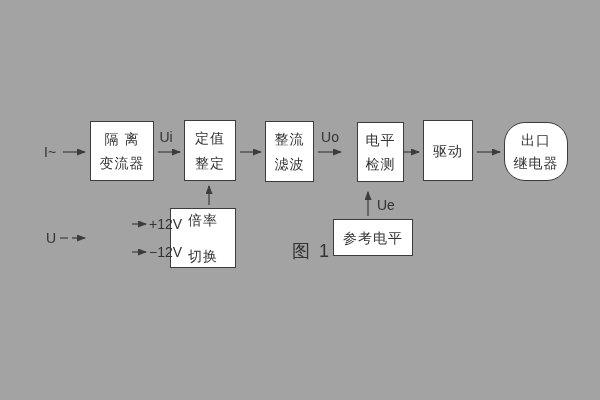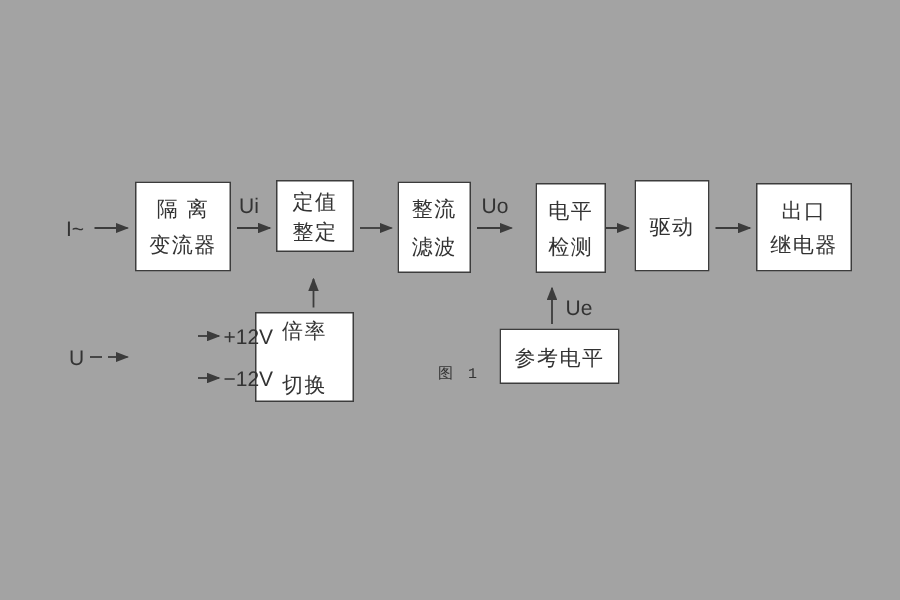--- a/index.html
+++ b/index.html
@@ -26,21 +26,21 @@
   }
   .box span { white-space: nowrap; }
   .lbl {
     position: absolute;
     font-size: 14px;
     line-height: 16px;
     white-space: nowrap;
   }
   .lbl.c { text-align: center; }
   svg#wires { position: absolute; left: 0; top: 0; }
-  .cap { font-size: 10px; letter-spacing: 2px; font-family: Liberation Mono, monospace; }
+  .cap { font-size: 18px; letter-spacing: 2px; }
 </style>
 </head>
 <body>
 
 <div id="stage">
 
   <svg id="wires" width="600" height="400" viewBox="0 0 600 400">
     <defs>
       <marker id="ah" markerWidth="9" markerHeight="7" refX="8" refY="3.5" orient="auto" markerUnits="userSpaceOnUse">
         <path d="M0,0 L9,3.5 L0,7 Z" fill="#3c3c3c"></path>
@@ -60,40 +60,40 @@
       <line x1="209" y1="205" x2="209" y2="186" marker-end="url(#ah)"></line>
       <line x1="368" y1="216" x2="368" y2="192" marker-end="url(#ah)"></line>
     </g>
   </svg>
 
   <div class="box" style="left:90px; top:121px; width:64px; height:60px;">
     <span>隔 离</span>
     <span>变流器</span>
   </div>
 
-  <div class="box" style="left:184px; top:120px; width:52px; height:48px;">
+  <div class="box" style="left:184px; top:120px; width:52px; height:61px;">
     <span>定值</span>
     <span>整定</span>
   </div>
 
   <div class="box" style="left:265px; top:121px; width:49px; height:61px;">
     <span>整流</span>
     <span>滤波</span>
   </div>
 
   <div class="box" style="left:357px; top:122px; width:47px; height:60px;">
     <span>电平</span>
     <span>检测</span>
   </div>
 
   <div class="box" style="left:423px; top:120px; width:50px; height:61px;">
     <span>驱动</span>
   </div>
 
-  <div class="box" style="left:504px; top:122px; width:64px; height:59px;">
+  <div class="box" style="left:504px; top:122px; width:64px; height:59px;border-radius:21px;">
     <span>出口</span>
     <span>继电器</span>
   </div>
 
 
   <div class="box" style="left:170px; top:208px; width:66px; height:60px;gap:18px;">
     <span>倍率</span>
     <span>切换</span>
   </div>
 

